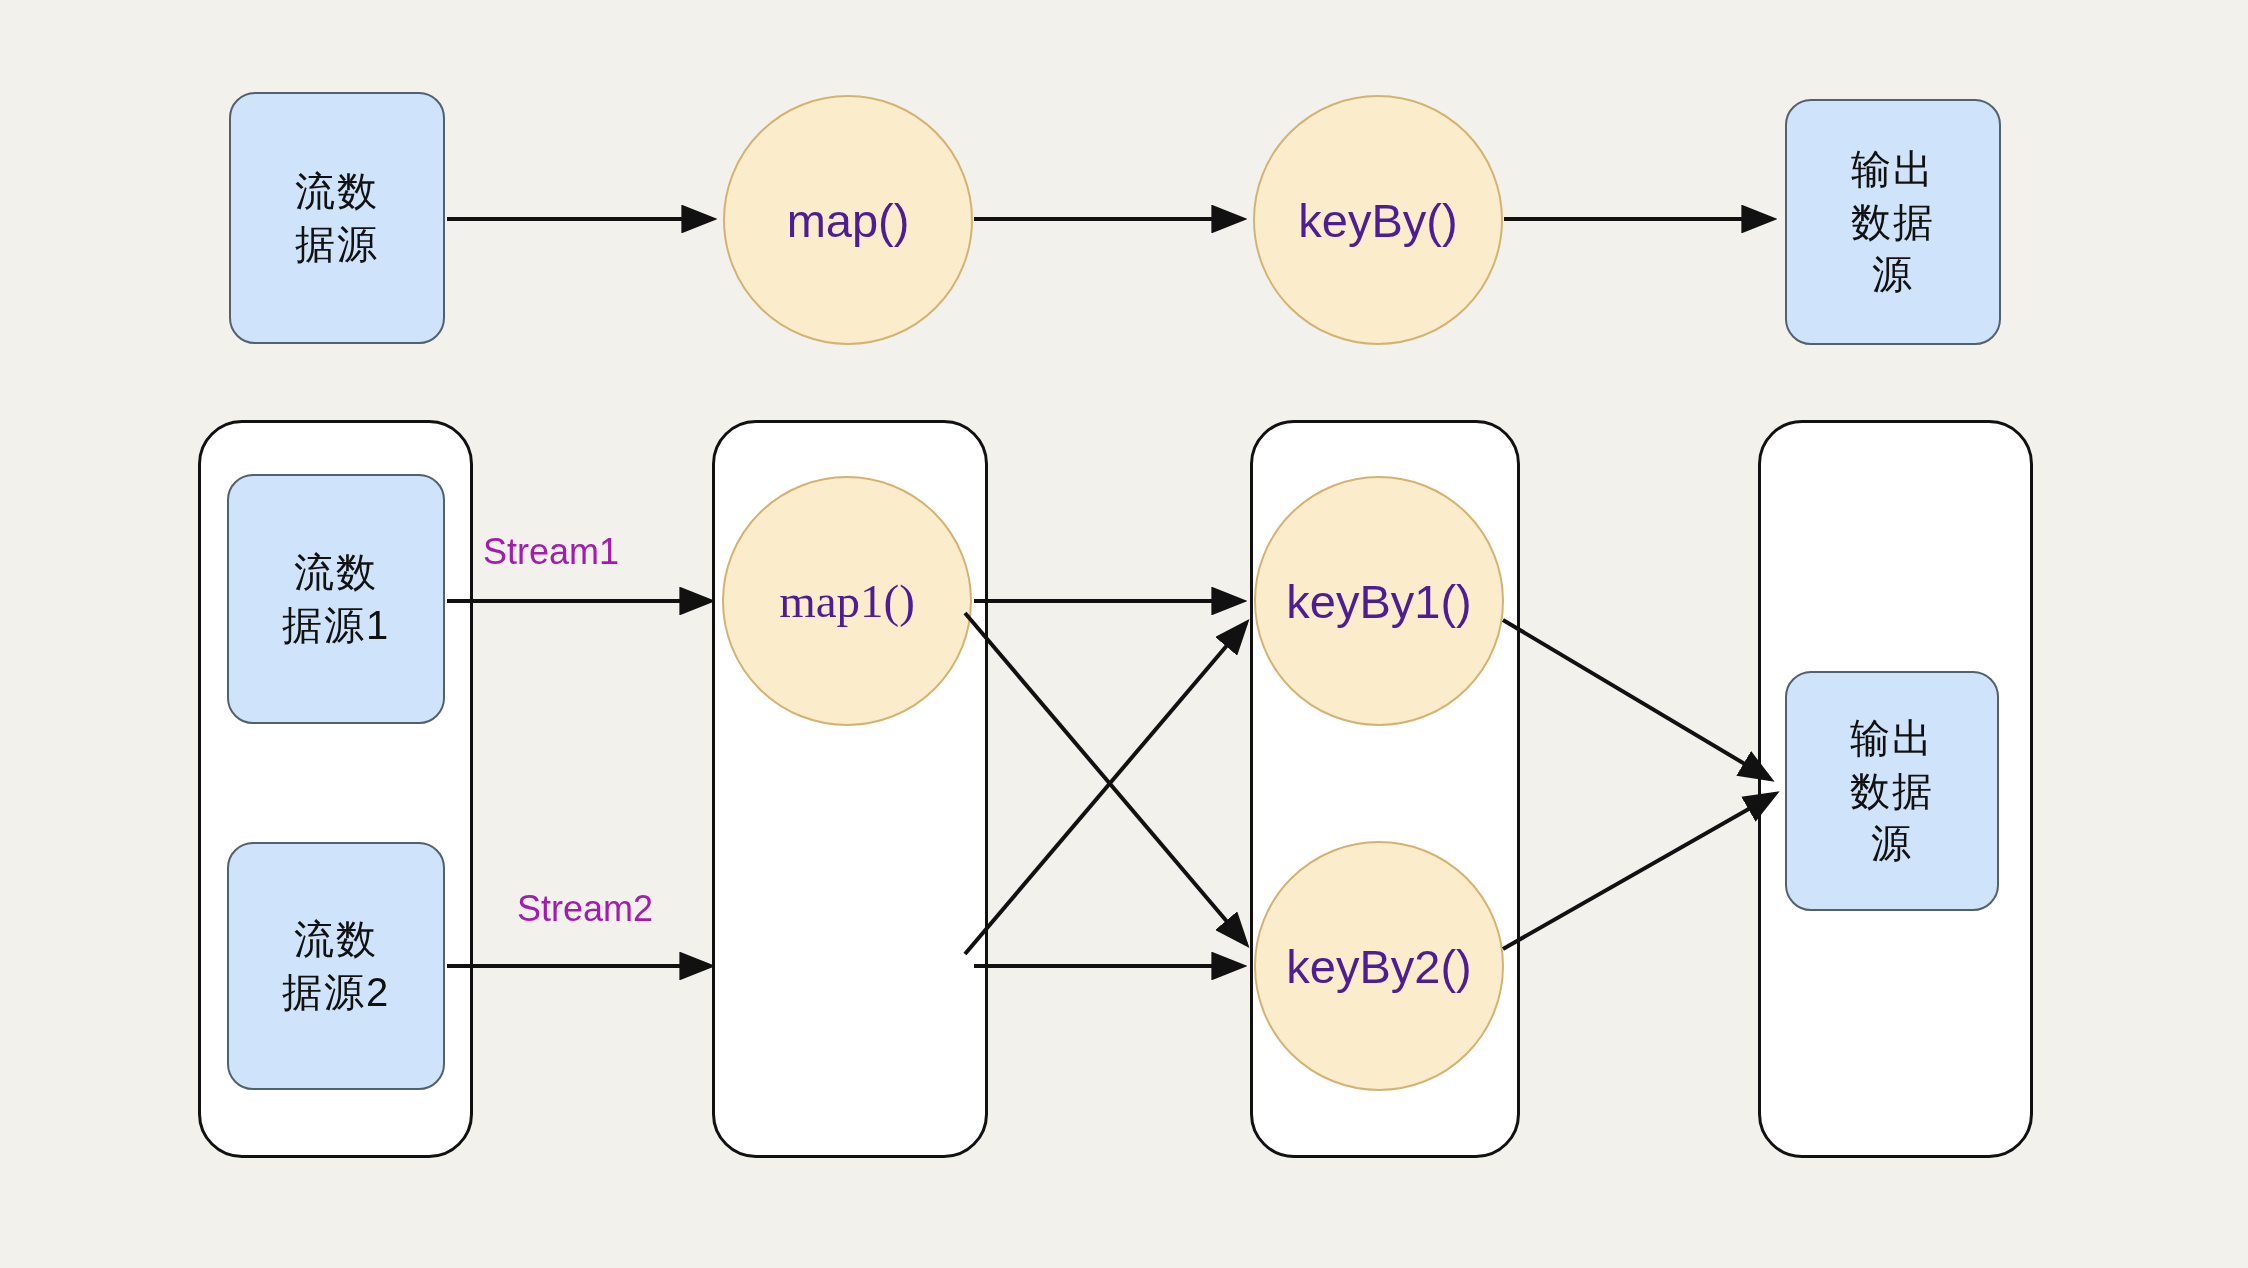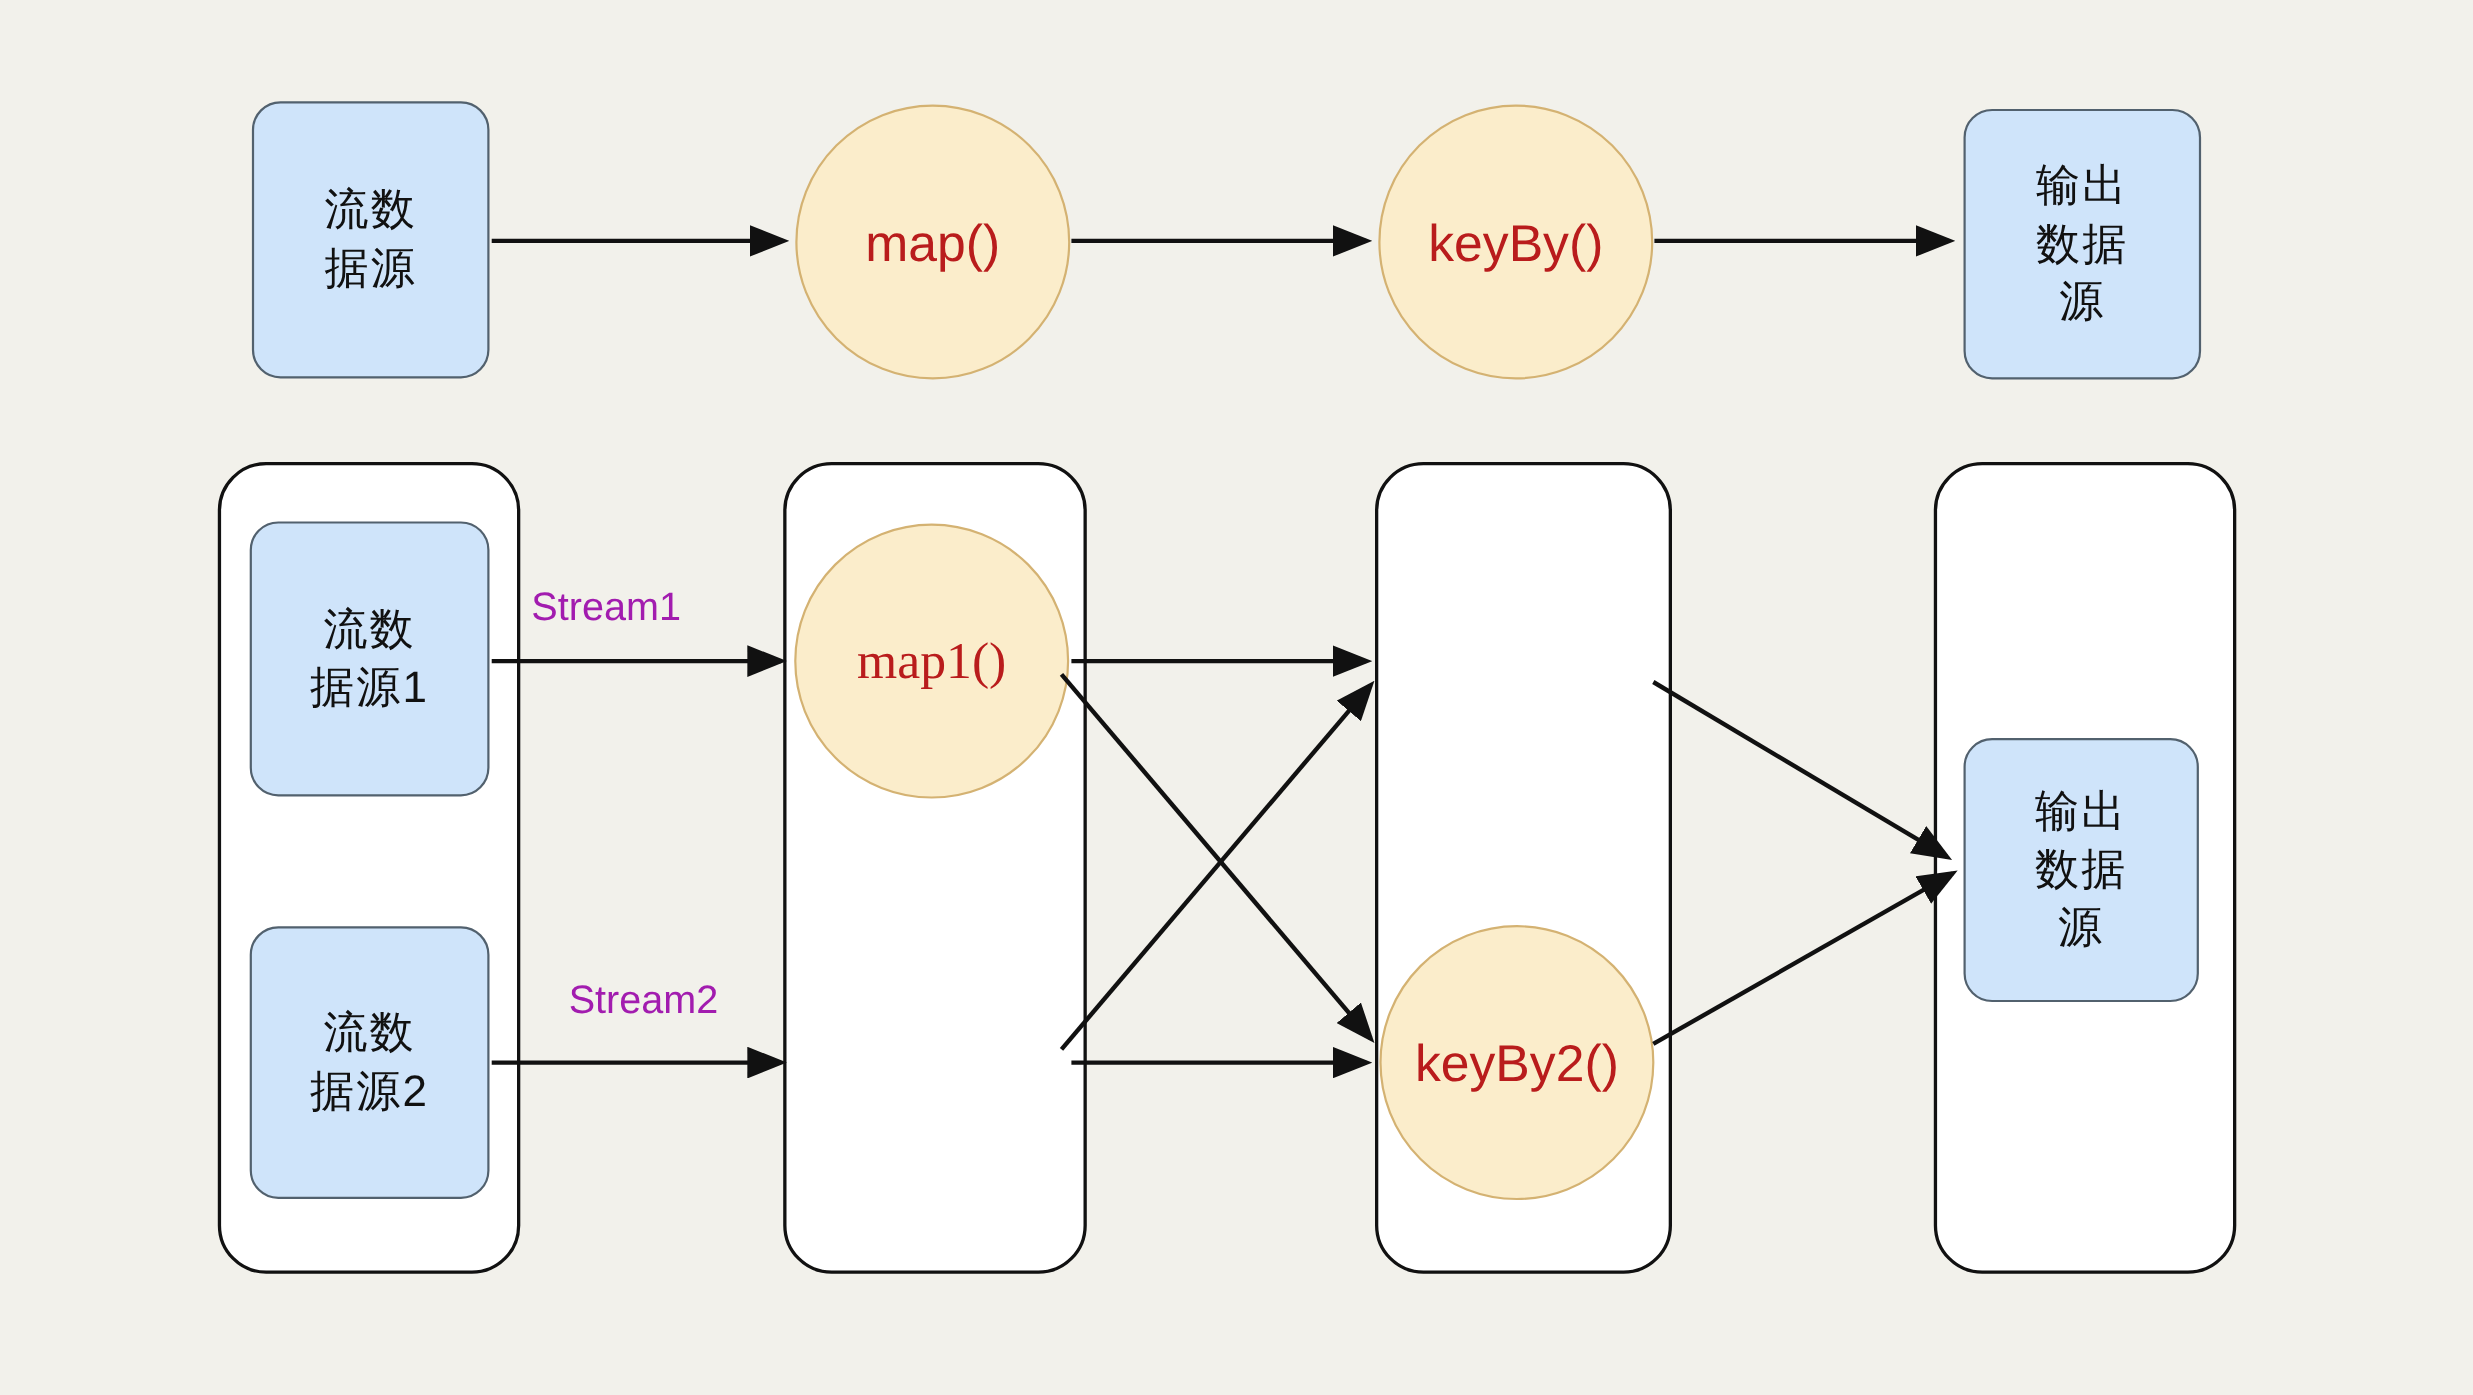--- a/index.html
+++ b/index.html
@@ -40,21 +40,21 @@
   .node-circle {
     position: absolute;
     background: #FBEDCB;
     border: 2px solid #D4B272;
     border-radius: 50%;
     box-sizing: border-box;
     display: flex;
     align-items: center;
     justify-content: center;
     font-size: 47px;
-    color: #b91c1c;
+    color: #4c1d95;
     white-space: nowrap;
   }
   .edge-label {
     position: absolute;
     font-size: 36px;
     color: #a21caf;
     white-space: nowrap;
   }
   .edges {
     position: absolute;
@@ -96,20 +96,23 @@
     <span>据源1</span>
   </div>
   <div class="node-box" style="left:227px; top:842px; width:218px; height:248px;">
     <span>流数</span>
     <span>据源2</span>
   </div>
 
   <div class="node-circle" style="left:722px; top:476px; width:250px; height:250px;font-family:Liberation Serif, serif;">
     <span>map1()</span>
   </div>
+  <div class="node-circle" style="left:1254px; top:476px; width:250px; height:250px;">
+    <span>keyBy1()</span>
+  </div>
   <div class="node-circle" style="left:1254px; top:841px; width:250px; height:250px;">
     <span>keyBy2()</span>
   </div>
 
   <div class="node-box" style="left:1785px; top:671px; width:214px; height:240px;">
     <span>输出</span>
     <span>数据</span>
     <span>源</span>
   </div>
 

